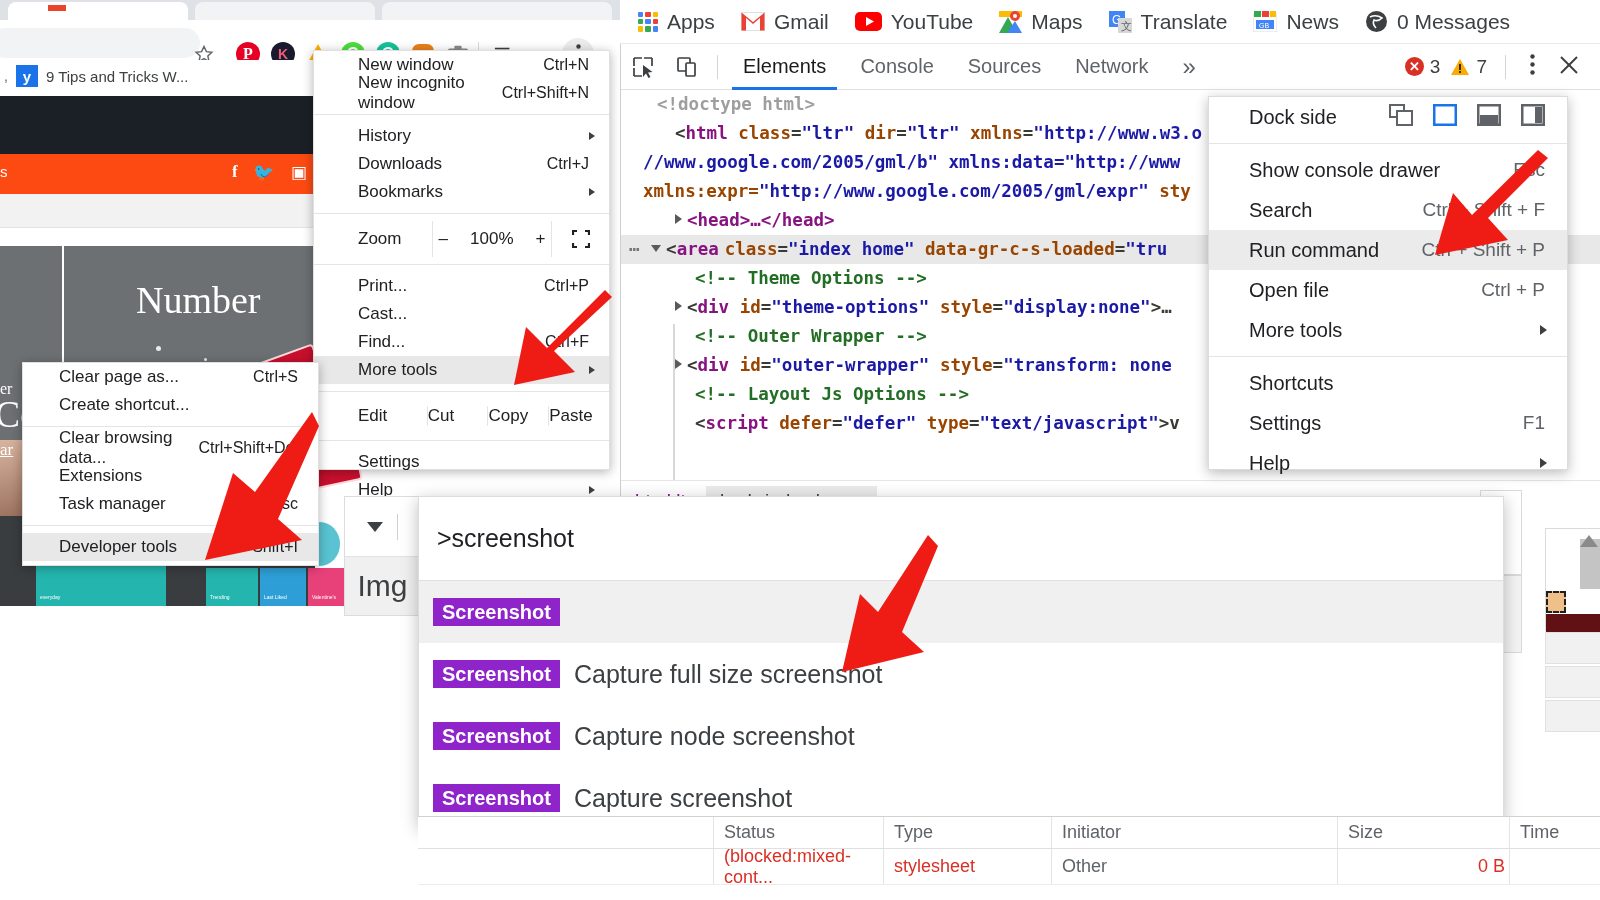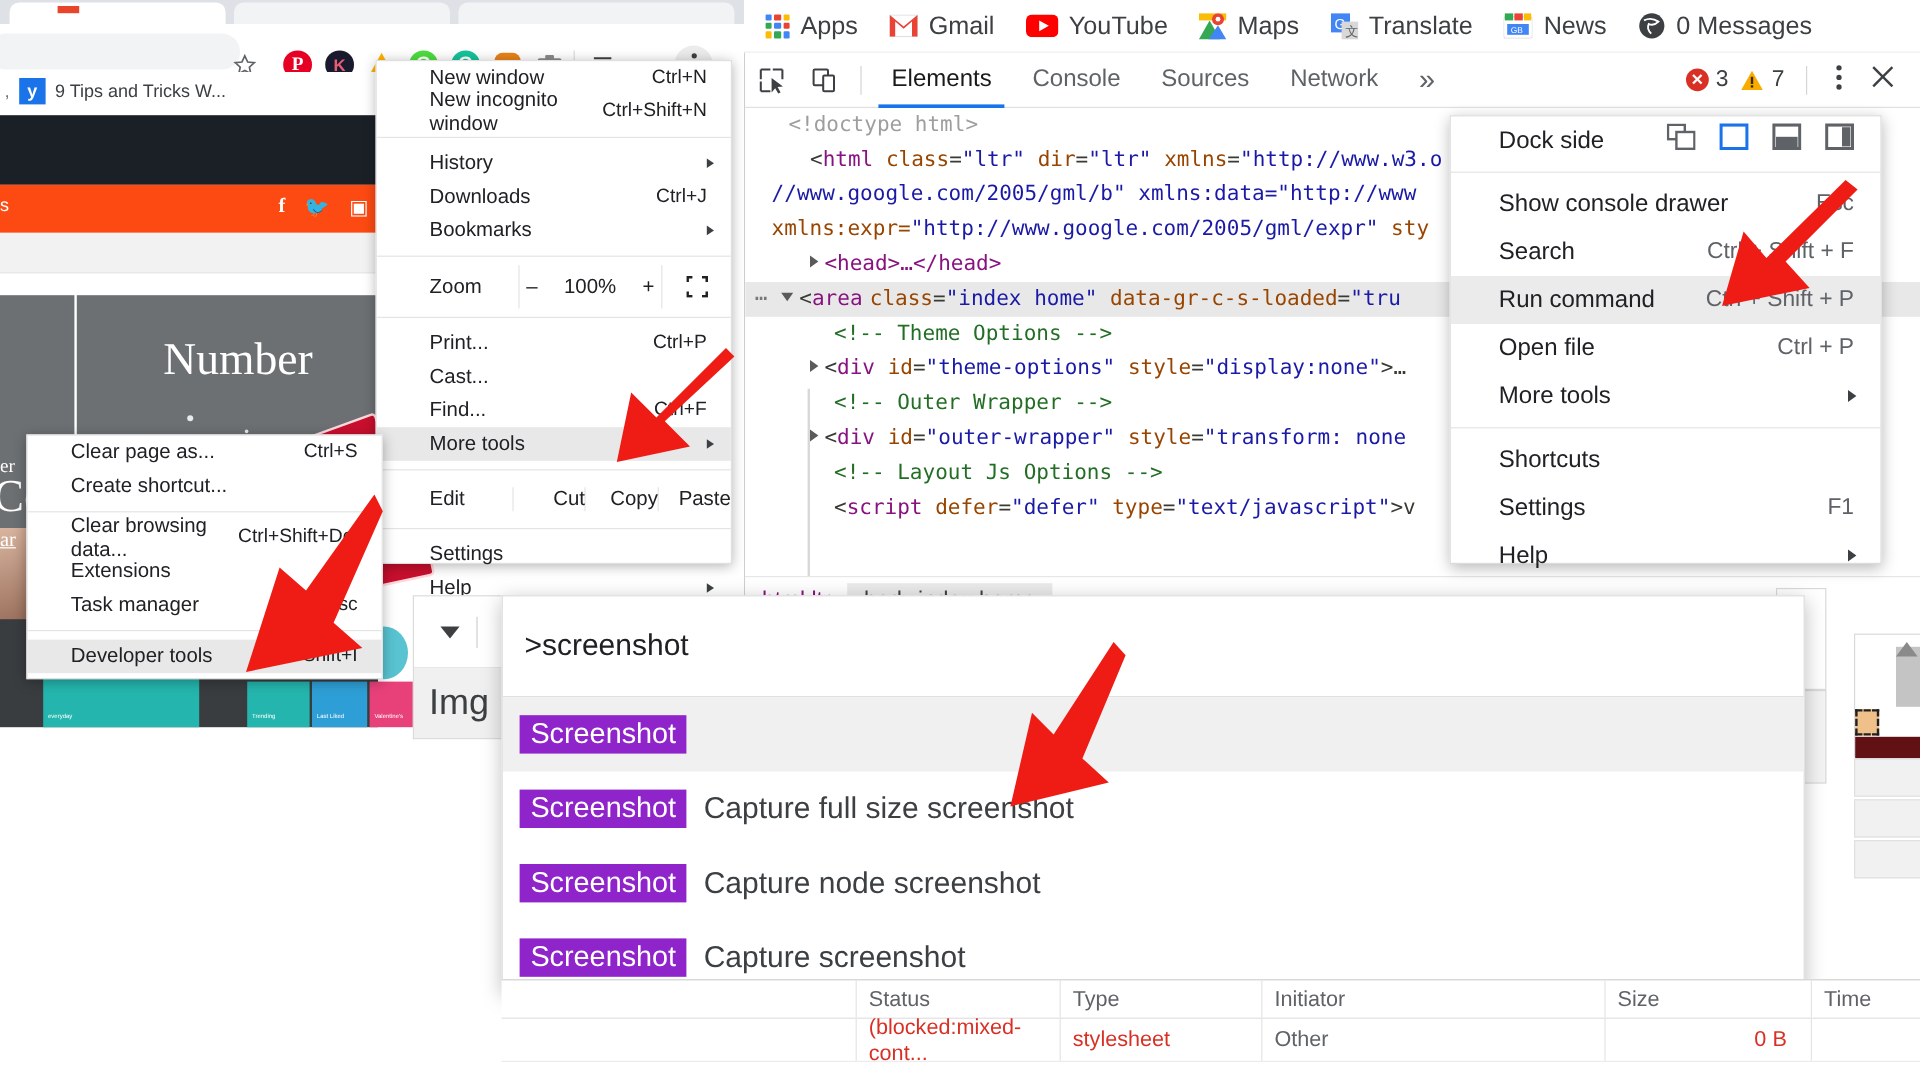--- a/index.html
+++ b/index.html
@@ -60,21 +60,21 @@
   .dt-tool-btn { width:44px; height:46px; display:flex; align-items:center; justify-content:center; }
   .dt-sep { width:1px; height:24px; background:#d5d5d5; margin:0 8px; }
   .dt-tab { height:46px; padding:0 17px; display:flex; align-items:center; font-size:20px; color:#5f6368; position:relative; }
   .dt-tab.active { color:#1a1a1a; }
   .dt-tab.active::after { content:""; position:absolute; left:6px; right:6px; bottom:0; height:3px; background:#1a73e8; }
   .dt-right { margin-left:auto; display:flex; align-items:center; gap:10px; padding-right:14px; }
   .badge-err, .badge-warn { display:flex; align-items:center; gap:6px; font-size:19px; color:#3c4043; }
   .dot-err { width:19px; height:19px; border-radius:50%; background:#d93025; color:#fff; font-size:13px; display:flex; align-items:center; justify-content:center; font-weight:bold; }
 
   #dt-code { position:absolute; left:0; top:46px; width:980px; height:390px; background:#fff; overflow:hidden;
-             font-family:"DejaVu Sans Mono", monospace; font-size:17.5px; line-height:29px; white-space:nowrap; }
+             font-family:"DejaVu Sans Mono", monospace; font-size:17.5px; line-height:29px; white-space:nowrap;font-weight:bold; }
   .cl { padding-left:22px; position:relative; }
   .gutter-line { position:absolute; left:52px; top:234px; width:2px; height:160px; background:#d8d8d8; }
   .tk-tag{color:#881280;} .tk-attr{color:#994500;} .tk-val{color:#1a1aa6;}
   .tk-com{color:#236e25;} .tk-doc{color:#9e9e9e;} .tk-pun{color:#393a34;}
   .arrow-tri { display:inline-block; width:0; height:0; border-left:7px solid #5a5a5a; border-top:5px solid transparent; border-bottom:5px solid transparent; margin-right:5px; vertical-align:2px; }
   .arrow-down { display:inline-block; width:0; height:0; border-top:7px solid #5a5a5a; border-left:5px solid transparent; border-right:5px solid transparent; margin-right:5px; vertical-align:3px; }
   .sel-row { background:#e8e8e8; }
   .dots3 { color:#777; letter-spacing:1px; }
 
   #dt-crumbs { position:absolute; left:0; top:436px; width:980px; height:40px; background:#fff; border-top:1px solid #e6e6e6; display:flex; align-items:center; font-size:19px; }
@@ -91,21 +91,21 @@
   .cm-item { height:28px; display:flex; align-items:center; padding:0 20px 0 44px; font-size:17px; color:#202124; position:relative; }
   .cm-item .sc { margin-left:auto; color:#202124; font-size:16px; }
   .cm-item.hl { background:#e8e8e8; }
   .cm-sep { height:1px; background:#e4e4e4; margin:7px 0; }
   .cm-caret { position:absolute; right:14px; width:0;height:0; border-left:6px solid #3c4043; border-top:4px solid transparent; border-bottom:4px solid transparent; }
   .cm-zoom { height:36px; display:flex; align-items:center; font-size:17px; color:#202124; }
   .cm-zoom .lbl { padding-left:44px; width:118px; }
   .cm-zoom .ctl { display:flex; align-items:center; justify-content:center; gap:22px; width:120px; border-left:1px solid #e4e4e4; border-right:1px solid #e4e4e4; height:36px; }
   .cm-zoom .fs { flex:1; display:flex; align-items:center; justify-content:center; }
   .cm-edit { height:34px; display:flex; align-items:center; font-size:17px; color:#202124; }
-  .cm-edit > div { flex:1; text-align:right; border-right:1px solid #e4e4e4; }
+  .cm-edit > div { flex:1; text-align:left; border-right:1px solid #e4e4e4; }
   .cm-edit > div:first-child { text-align:left; padding-left:44px; flex:1.15; }
   .cm-edit > div:last-child { border-right:none; }
 
   
   #moretools-menu { left:22px; top:362px; width:297px; height:204px; background:#fff;
                     box-shadow:0 2px 10px rgba(0,0,0,.30); border:1px solid #e0e0e0; }
   .mt-item { height:28px; display:flex; align-items:center; padding:0 20px 0 36px; font-size:17px; color:#202124; }
   .mt-item .sc { margin-left:auto; font-size:16px; }
   .mt-item.hl { background:#e8e8e8; }
   .mt-sep { height:1px; background:#e4e4e4; margin:7px 0; }
@@ -120,21 +120,21 @@
   .dm-caret { position:absolute; right:20px; width:0;height:0; border-left:7px solid #3c4043; border-top:5px solid transparent; border-bottom:5px solid transparent; }
   .dock-icons { margin-left:auto; display:flex; align-items:center; gap:20px; }
 
   
   #cmd-palette { left:418px; top:496px; width:1086px; height:330px; background:#fff;
                  box-shadow:0 4px 16px rgba(0,0,0,.26); border:1px solid #dcdcdc; }
   #cmd-input { height:84px; border-bottom:1px solid #e0e0e0; display:flex; align-items:center; padding-left:18px;
                font-size:25px; color:#202124; }
   .cmd-row { height:62px; display:flex; align-items:center; padding-left:14px; gap:14px; }
   .cmd-row.hl { background:#f0f0f0; }
-  .cmd-tag { background:#8e24c9; color:#fff; font-weight:normal; font-size:24px; padding:4px 9px; line-height:1; }
+  .cmd-tag { background:#8e24c9; color:#fff; font-weight:bold; font-size:20px; padding:4px 9px; line-height:1; }
   .cmd-lbl { font-size:25px; color:#3c4043; }
 
   
   #netfilter { left:344px; top:496px; width:76px; height:120px; background:#fff; border:1px solid #dcdcdc; border-right:none; }
   .nf-top { height:60px; display:flex; align-items:center; justify-content:center; border-bottom:1px solid #e2e2e2; }
   .nf-bot { height:58px; display:flex; align-items:center; justify-content:center; font-size:30px; color:#3c4043; background:#f0f0f0; }
   .tri-down { width:0;height:0; border-top:10px solid #3c4043; border-left:8px solid transparent; border-right:8px solid transparent; }
 
   
   #nettable { left:418px; top:816px; width:1182px; height:84px; background:#fff; border-top:1px solid #d0d0d0; }
@@ -667,21 +667,21 @@
     <span class="nt-c" style="width:168px;">Type</span>
     <span class="nt-c" style="width:286px;">Initiator</span>
     <span class="nt-c" style="width:172px;">Size</span>
     <span class="nt-c" style="width:90px;border-right:none;">Time</span>
   </div>
   <div class="nt-row">
     <span class="nt-c" style="width:296px;"></span>
     <span class="nt-c red" style="width:170px;">(blocked:mixed-cont...</span>
     <span class="nt-c red" style="width:168px;">stylesheet</span>
     <span class="nt-c grey" style="width:286px;">Other</span>
-    <span class="nt-c red" style="width:172px;justify-content:flex-end;padding-right:20px;">0 B</span>
+    <span class="nt-c red" style="width:172px;justify-content:flex-end;padding-right:4px;">0 B</span>
     <span class="nt-c" style="width:90px;border-right:none;"></span>
   </div>
 </div>
 
 <svg class="arrow-svg" style="left:455px;top:285px;" width="160" height="110" viewBox="0 0 160 110">
   <polygon points="150,5 92,63 71,42 59,100 120,87 99,66 157,12" fill="#ee1c15"></polygon>
 </svg>
 
 <svg class="arrow-svg" style="left:175px;top:400px;" width="145" height="165" viewBox="0 0 145 165">
   <polygon points="137,12 80,92 58,73 30,160 127,140 103,119 144,26" fill="#ee1c15"></polygon>

